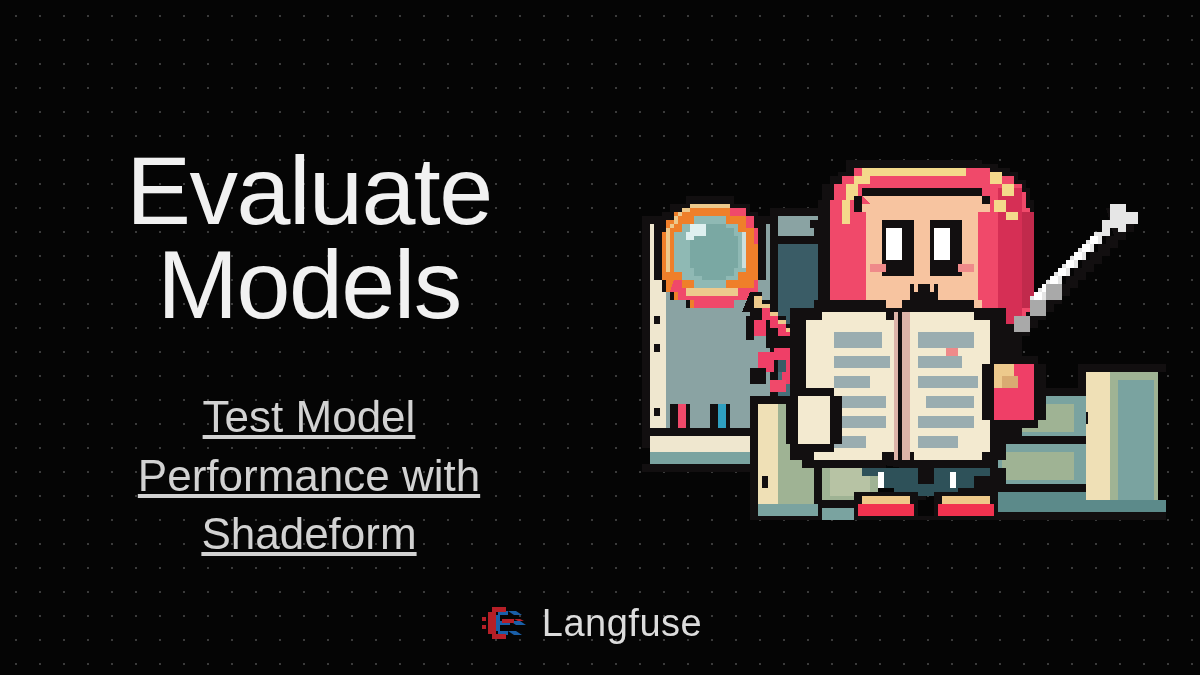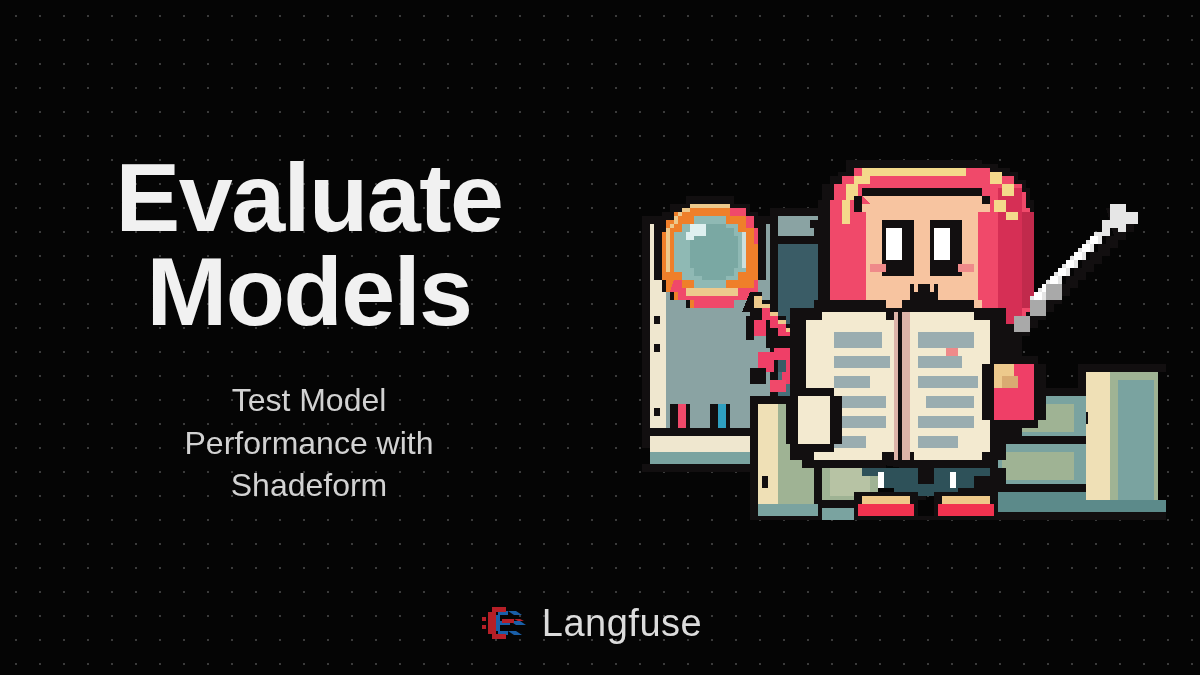--- a/index.html
+++ b/index.html
@@ -25,34 +25,35 @@
     left: 0;
     top: 140px;
     width: 600px;
     text-align: center;
     box-sizing: border-box;
     padding-left: 18px;
   }
   #headline {
     color: #f1f1f1;
     font-size: 97px;
-    font-weight: 700;
+    font-weight: 400;
     line-height: 0.97;
     letter-spacing: -1.5px;
     white-space: pre-line;
-    margin: 11px;
+    margin: 4px;
   }
   #subtitle {
     color: #d2d2d2;
-    font-size: 32px;
+    font-size: 44px;
     font-weight: 400;
     line-height: 1.33;
     letter-spacing: 0px;
     white-space: pre-line;
-    margin: 40px 0 0 0;
+    margin: 56px 0 0 0;
+    text-decoration: underline;
   }
   #brand {
     position: absolute;
     left: 0;
     right: 18px;
     top: 603px;
     display: flex;
     align-items: center;
     justify-content: center;
     gap: 16px;

